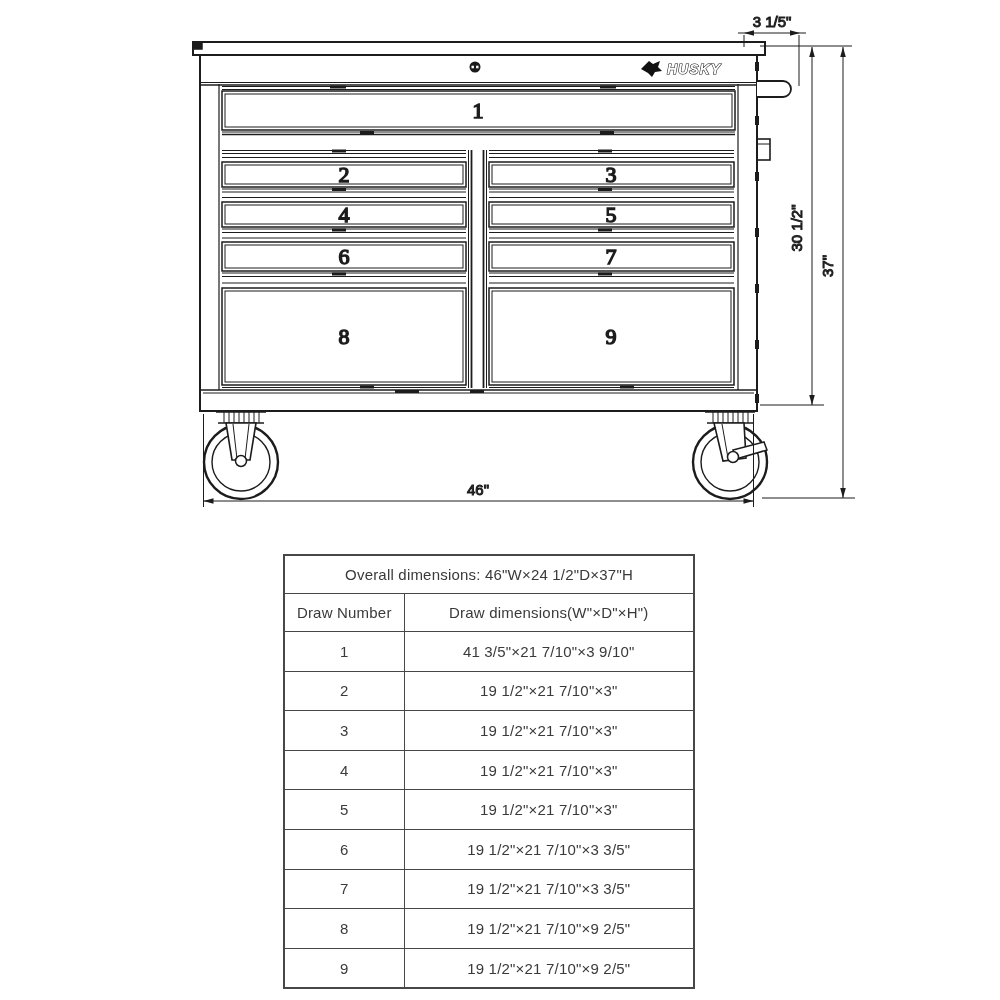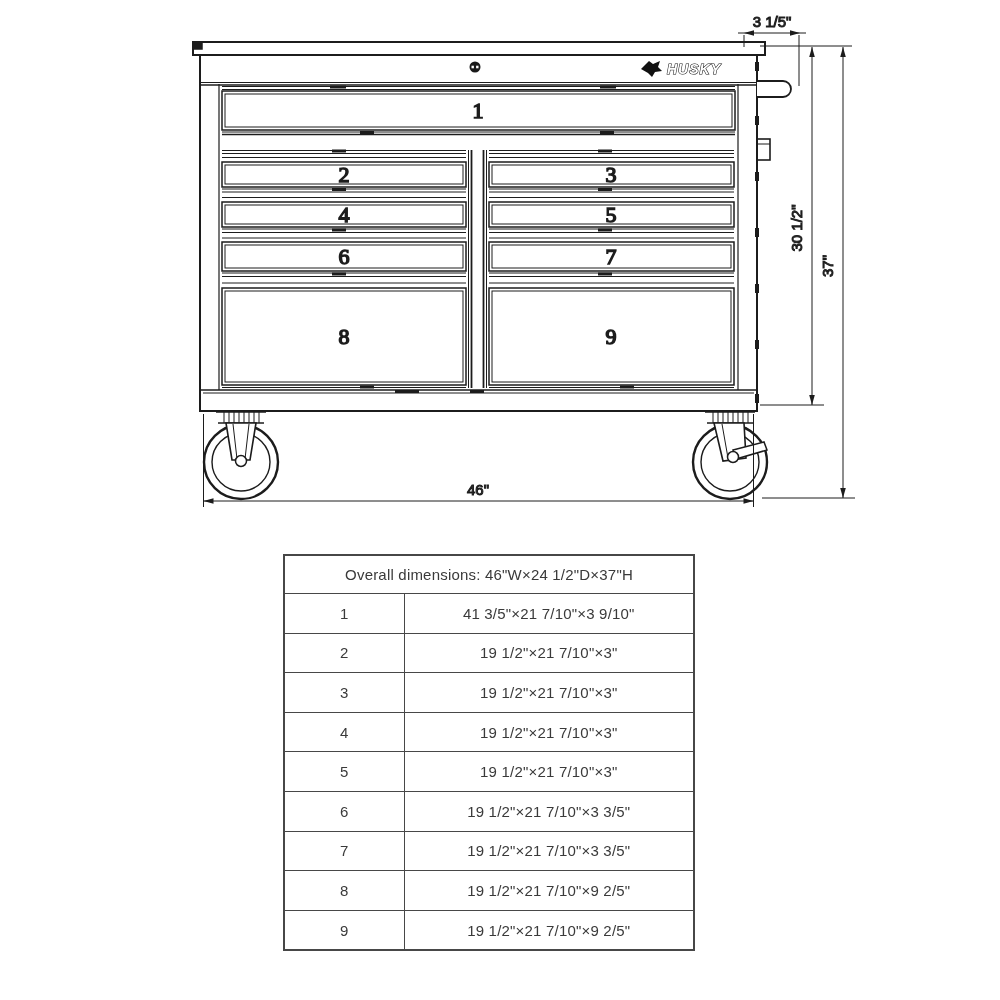--- a/index.html
+++ b/index.html
@@ -268,20 +268,24 @@
 
   <table id="spec-table">
     <colgroup>
         <col class="c1">
         <col class="c2">
       </colgroup>
     <tbody>
         <tr class="title-row">
       <td colspan="2">Overall dimensions: 46"W×24 1/2"D×37"H</td>
     </tr>
+    <tr class="head-row">
+      <td>Draw Number</td>
+      <td>Draw dimensions(W"×D"×H")</td>
+    </tr>
     <tr class="data-row">
       <td>1</td>
       <td>41 3/5"×21 7/10"×3 9/10"</td>
     </tr>
     <tr class="data-row">
       <td>2</td>
       <td>19 1/2"×21 7/10"×3"</td>
     </tr>
     <tr class="data-row">
       <td>3</td>

